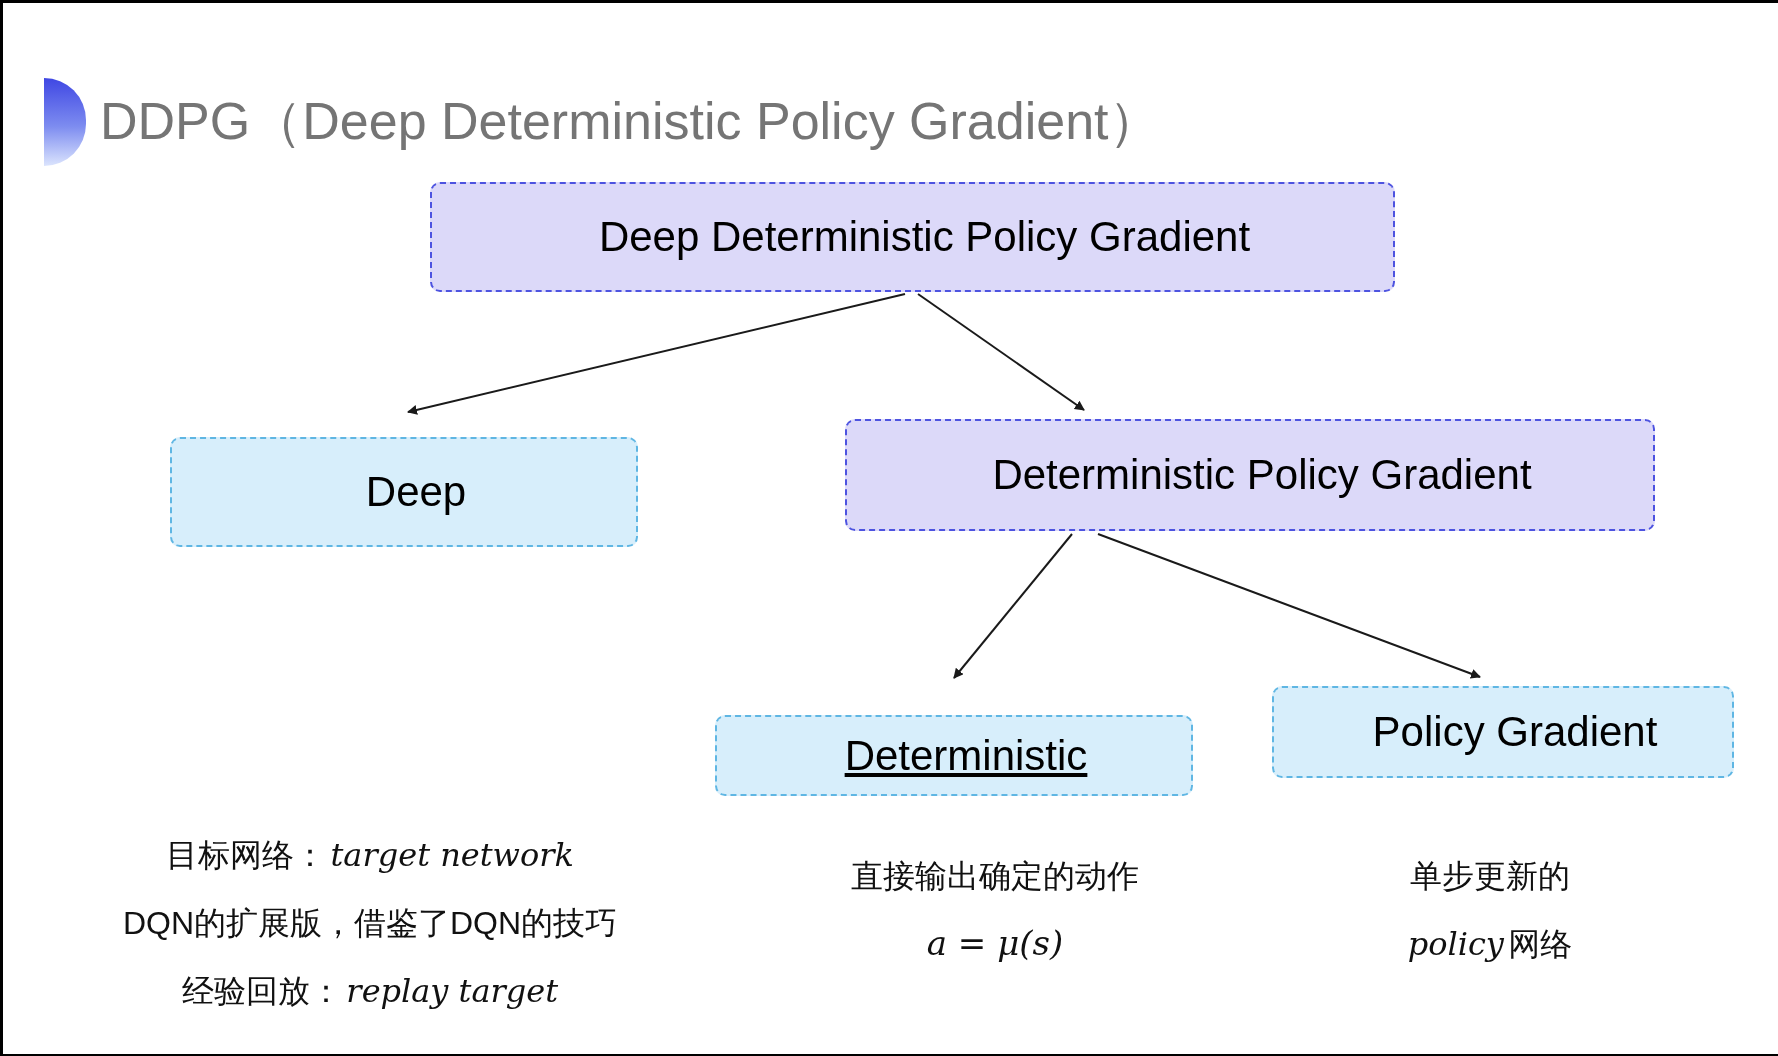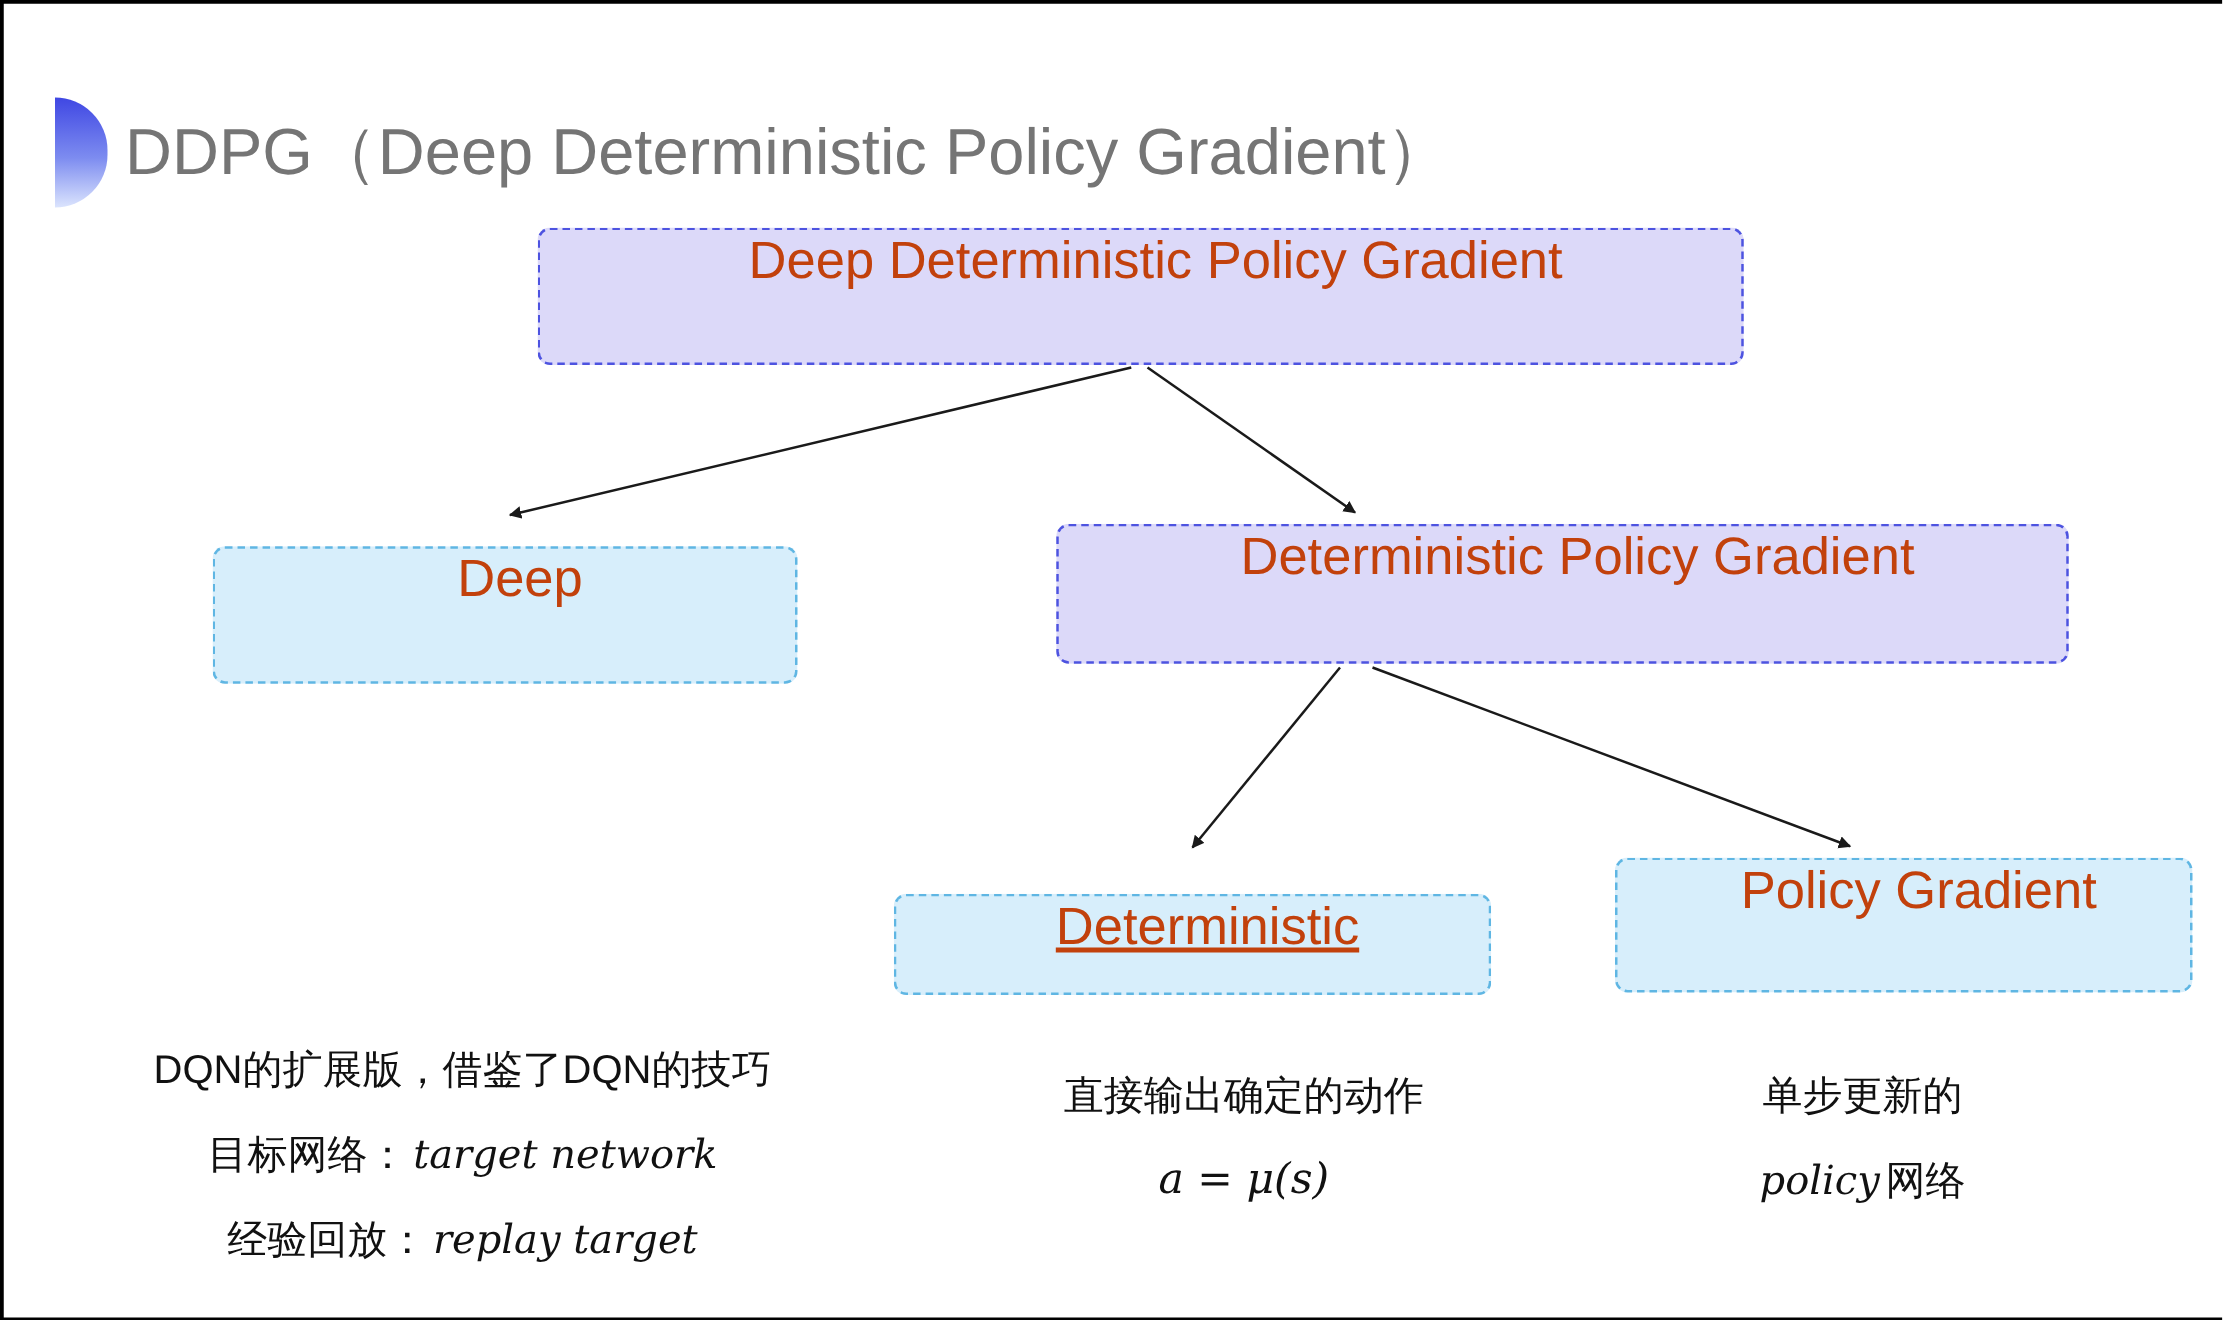--- a/index.html
+++ b/index.html
@@ -27,36 +27,36 @@
     margin-left:14px;
     font-size:52px;
     color:#757575;
     letter-spacing:0px;
     white-space:nowrap;
   }
 
   
   .node{
     position:absolute;
-    display:flex;justify-content:center;
+    display:flex;align-items:center;justify-content:center;
     border-radius:10px;
     font-size:42px;
-    color:#c2410c;
+    color:#000000;
     text-align:center;
     box-sizing:border-box;
     padding-left:24px;
   }
   .node.purple{background:#dcd9f9;border:2px dashed #4d53e0;}
   .node.blue{background:#d7eefb;border:2px dashed #5fb6e3;}
 
   .node-root{left:430px;top:182px;width:965px;height:110px;}
   .node-deep{left:170px;top:419px;width:468px;height:110px;margin-top:18px;}
   .node-dpg{left:845px;top:419px;width:810px;height:112px;}
   .node-det{left:715px;top:715px;width:478px;height:81px;text-decoration:underline;}
-  .node-pg{left:1272px;top:686px;width:462px;height:108px;margin-left:20px;}
+  .node-pg{left:1272px;top:686px;width:462px;height:92px;}
 
   .arrows{position:absolute;left:0;top:0;width:1778px;height:1056px;pointer-events:none;}
 
   
   .note{position:absolute;color:#111;text-align:center;}
   .note .cn{font-size:32px;}
   .note .en-italic{font-family:"DejaVu Serif", serif;font-style:italic;font-size:32px;}
   .note-line{margin:0 0 24px 0;white-space:nowrap;}
   .note-dqn{left:120px;top:834px;width:500px;}
   .note-det{left:795px;top:855px;width:400px;}
@@ -105,25 +105,25 @@
 
   <div class="node blue node-det">
     <span>Deterministic</span>
   </div>
 
   <div class="node blue node-pg">
     <span>Policy Gradient</span>
   </div>
 
   <div class="note note-dqn">
-    <div class="note-line cn">DQN的扩展版，借鉴了DQN的技巧</div>
     <div class="note-line">
       <span class="cn">目标网络：</span>
       <span class="en-italic">target network</span>
     </div>
+    <div class="note-line cn">DQN的扩展版，借鉴了DQN的技巧</div>
     <div class="note-line">
       <span class="cn">经验回放：</span>
       <span class="en-italic">replay target</span>
     </div>
   </div>
 
   <div class="note note-det">
     <div class="note-line cn">直接输出确定的动作</div>
     <div class="note-line formula">a = μ(s)</div>
   </div>

